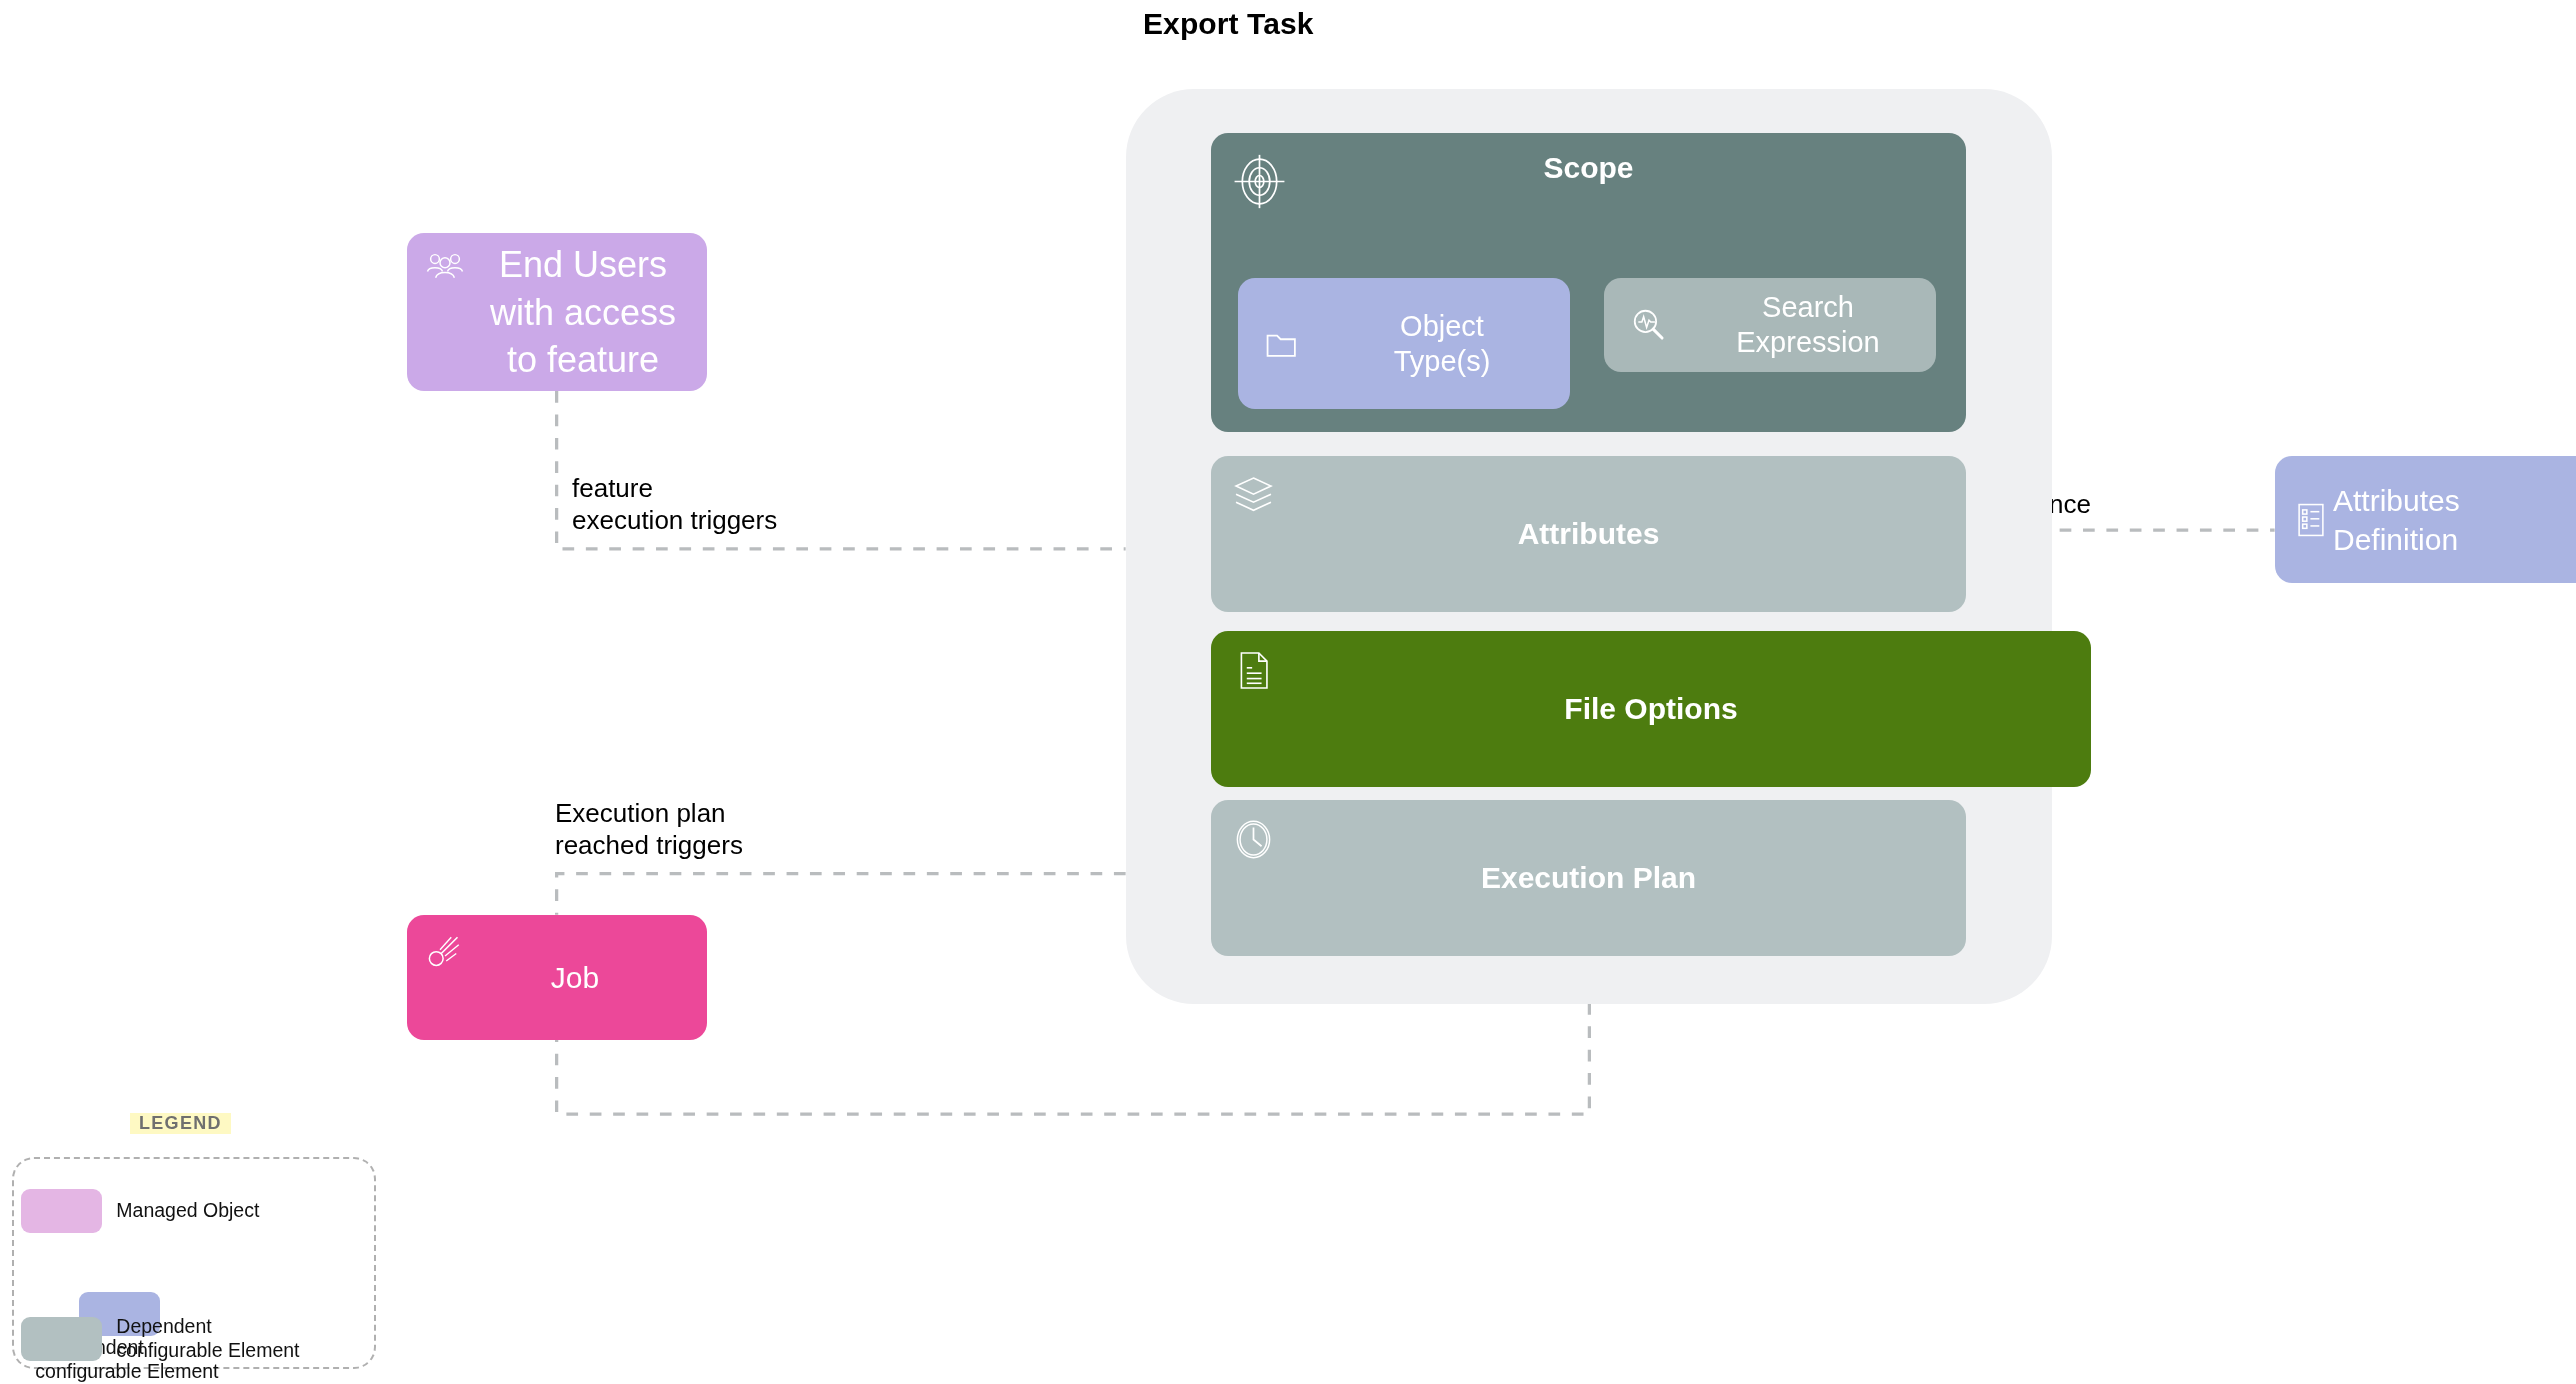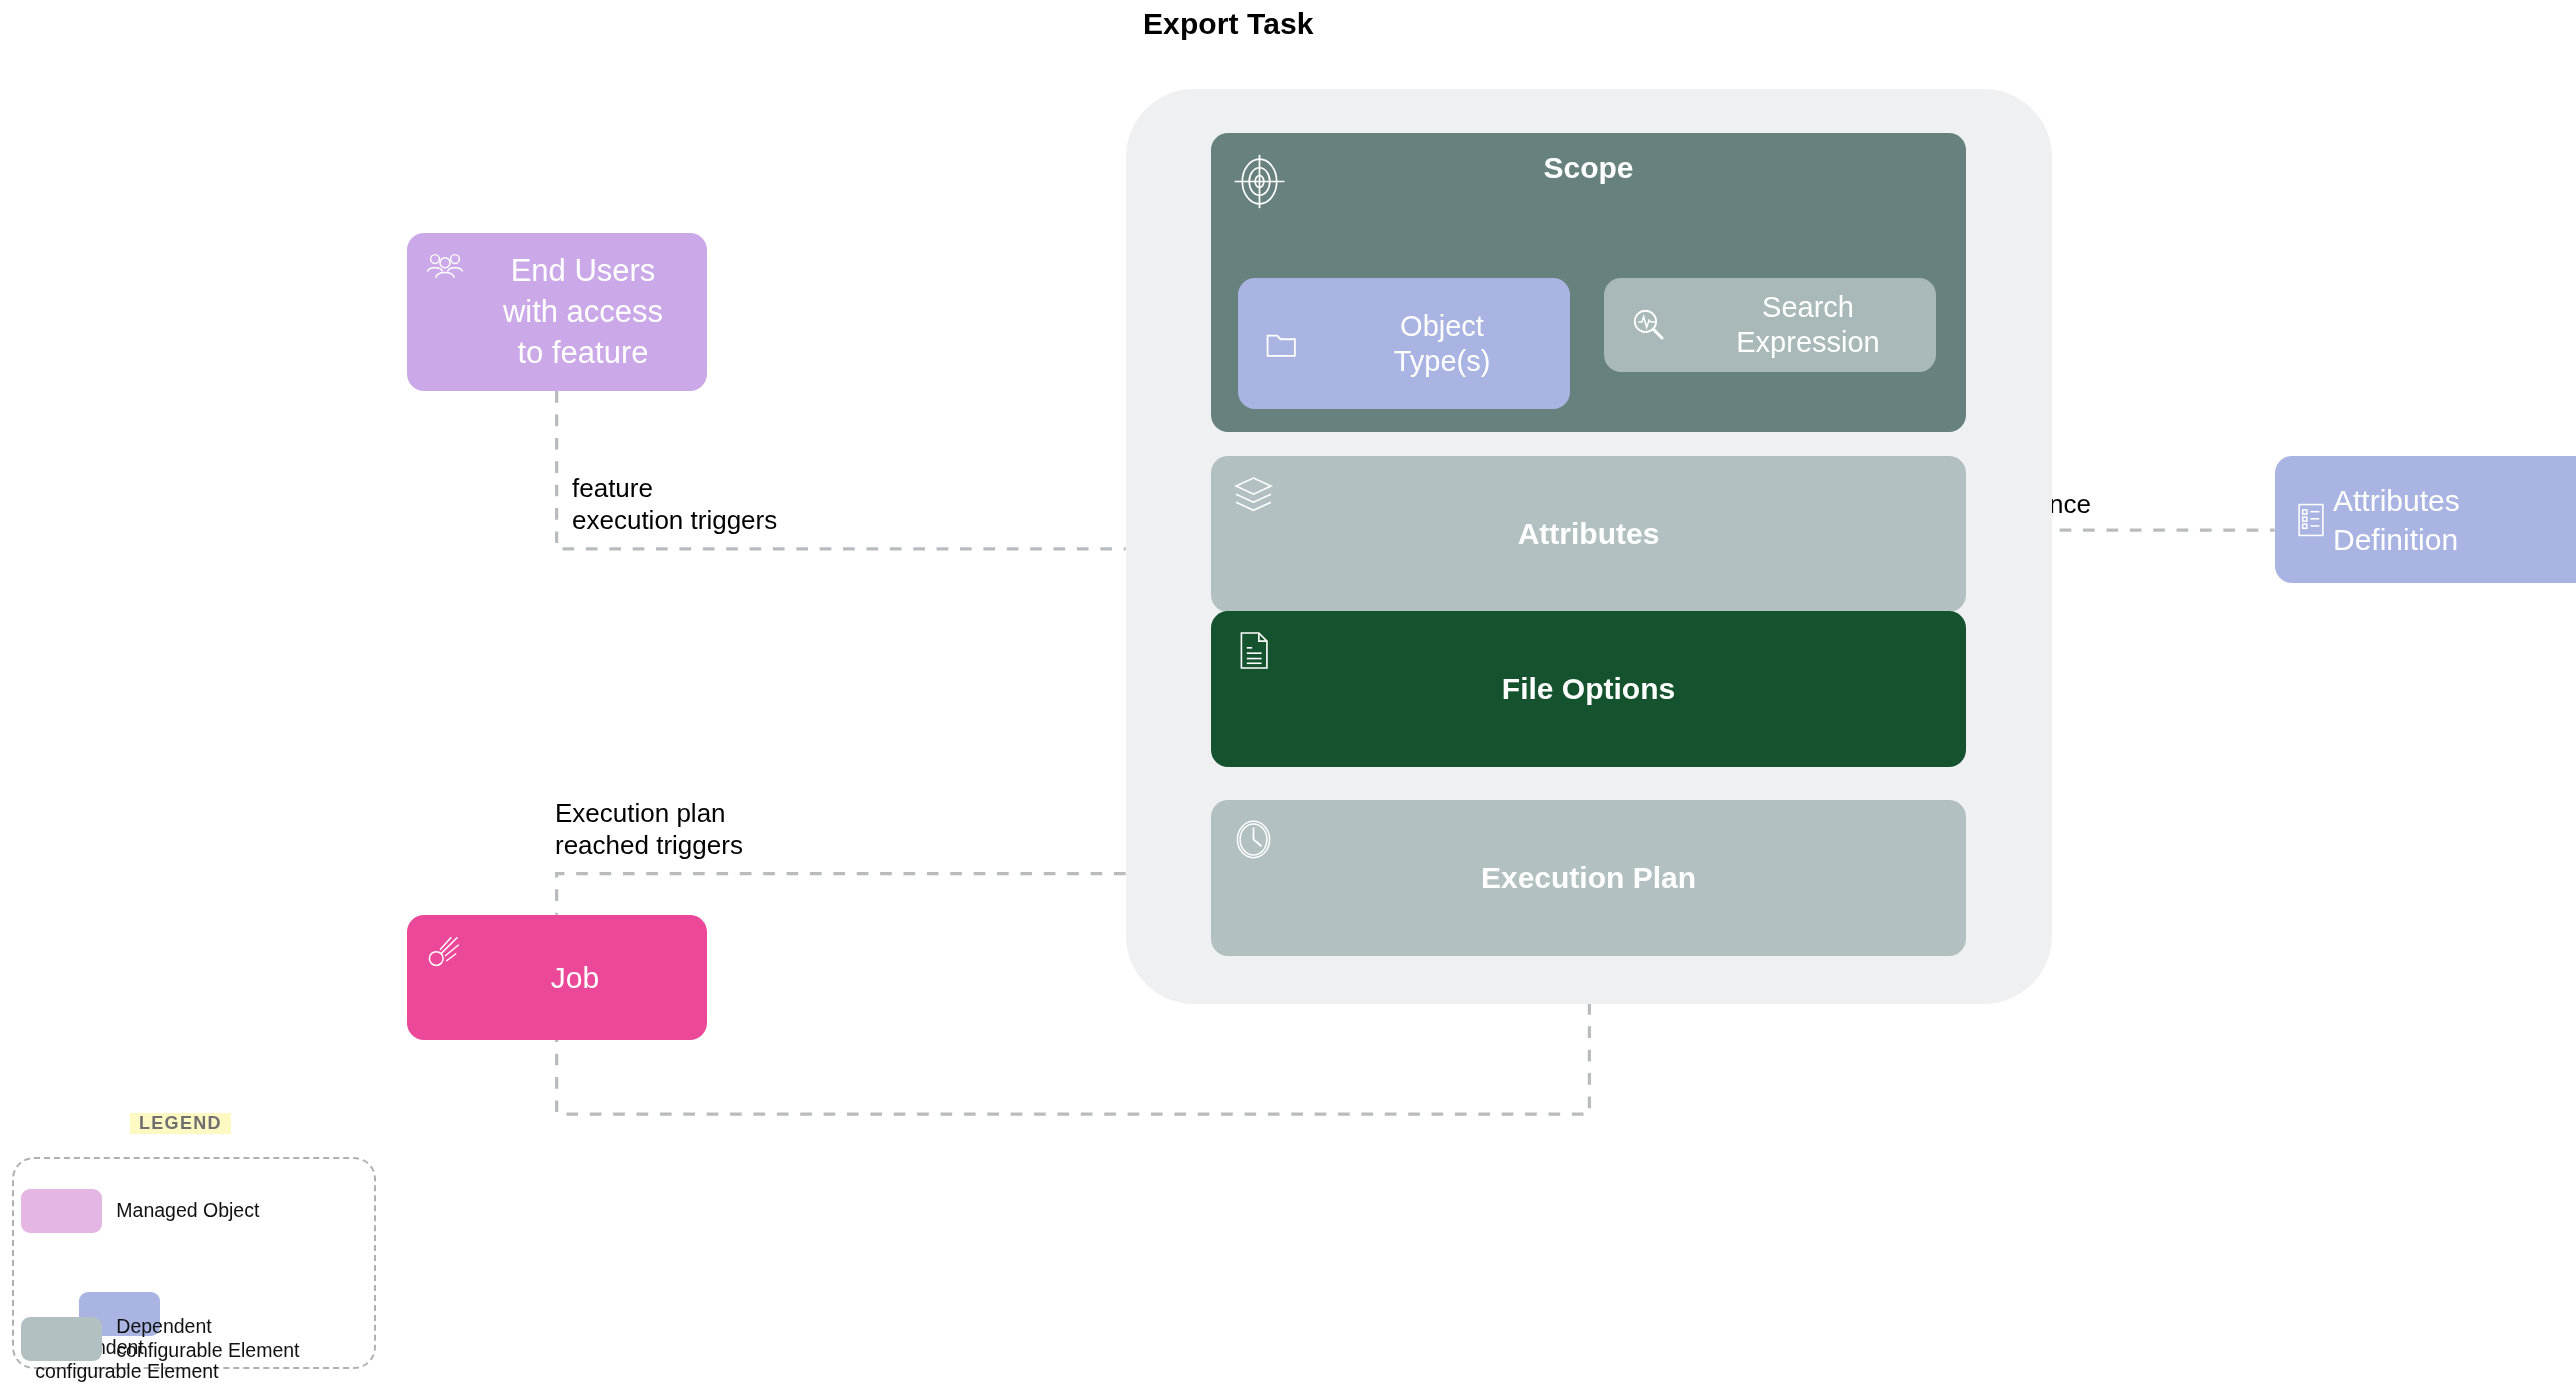--- a/index.html
+++ b/index.html
@@ -123,24 +123,24 @@
 
   #attributes-node {
     left: 1211px;
     top: 456px;
     width: 755px;
     height: 156px;
     background: #b2c0c1;
   }
   #file-options-node {
     left: 1211px;
-    top: 611px;
-    width: 755px;
+    top: 631px;
+    width: 880px;
     height: 156px;
-    background: #14532d;
+    background: #4d7c0f;
   }
   #execution-plan-node {
     left: 1211px;
     top: 800px;
     width: 755px;
     height: 156px;
     background: #b2c0c1;
   }
   .stack-node .node-title {
     top: 50%;
@@ -153,21 +153,21 @@
   #end-users-node {
     left: 407px;
     top: 233px;
     width: 300px;
     height: 158px;
     background: #cba9e8;
   }
   #end-users-node .node-title {
     top: 50%;
     transform: translateY(-50%);
-    font-size: 31px;
+    font-size: 36px;
     line-height: 1.32;
     white-space: pre-line;
     padding-left: 52px;
     box-sizing: border-box;
   }
   #end-users-node .node-icon { left: 18px; top: 15.6px; }
 
   #job-node {
     left: 407px;
     top: 915px;

